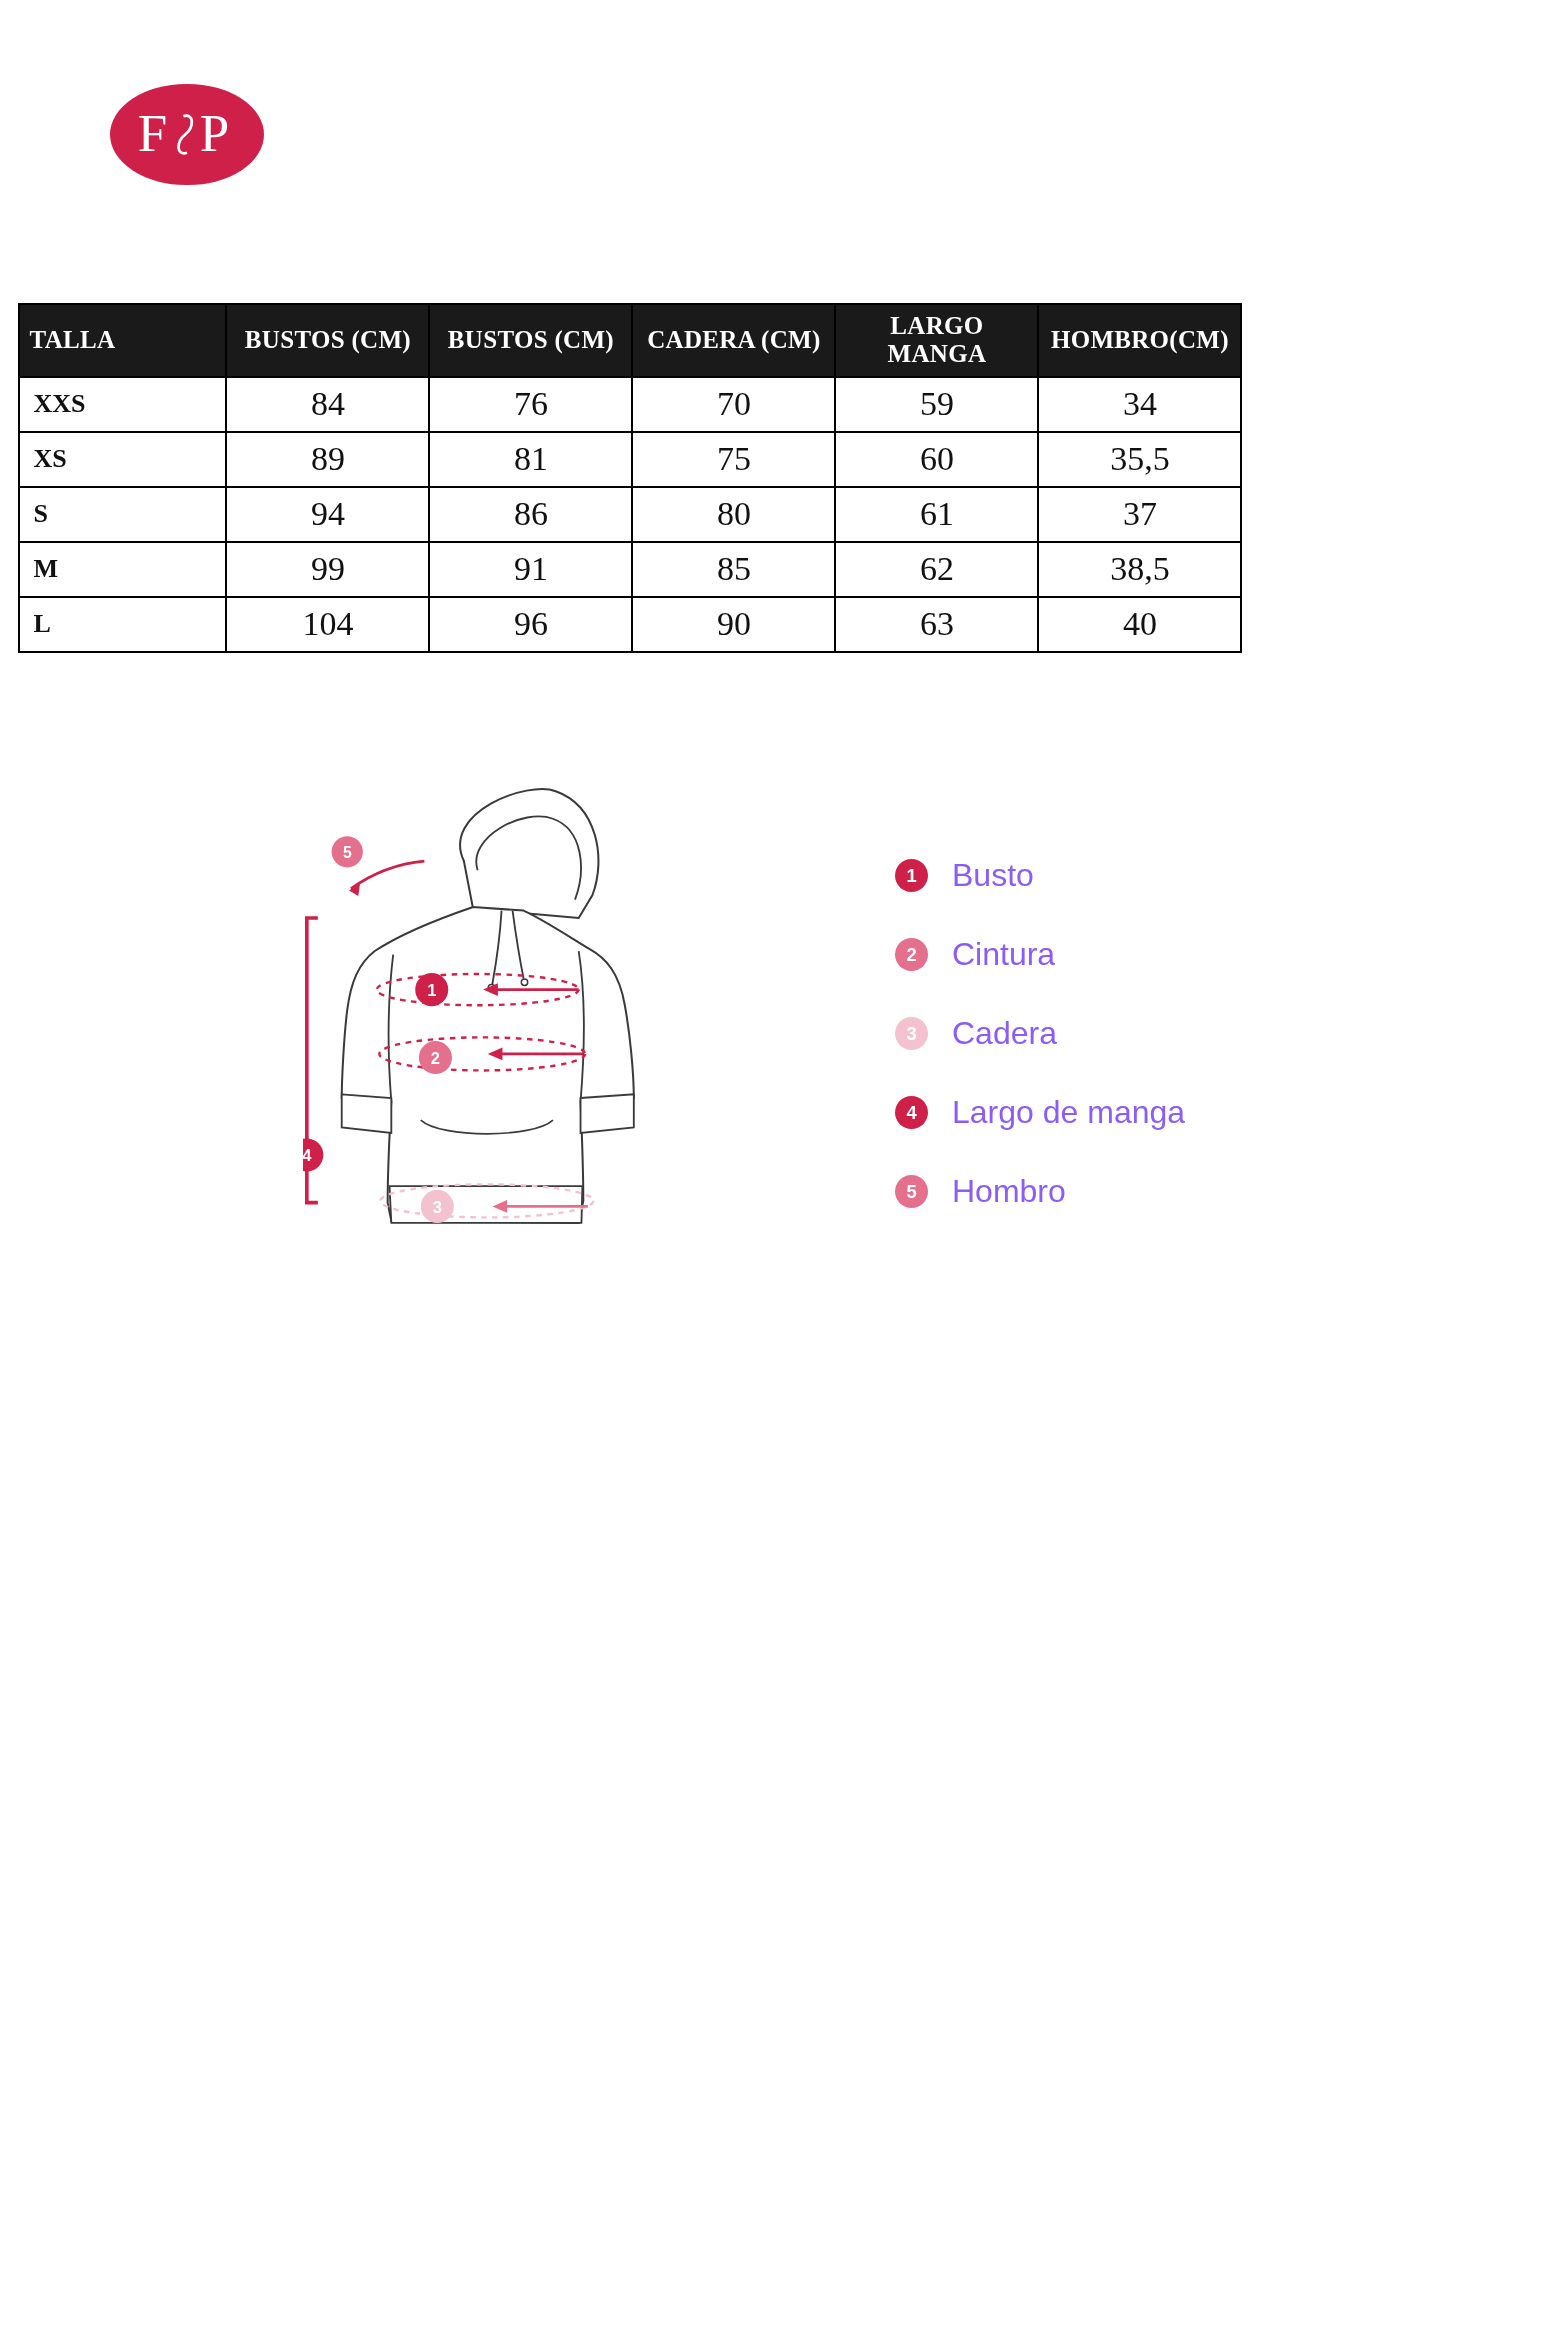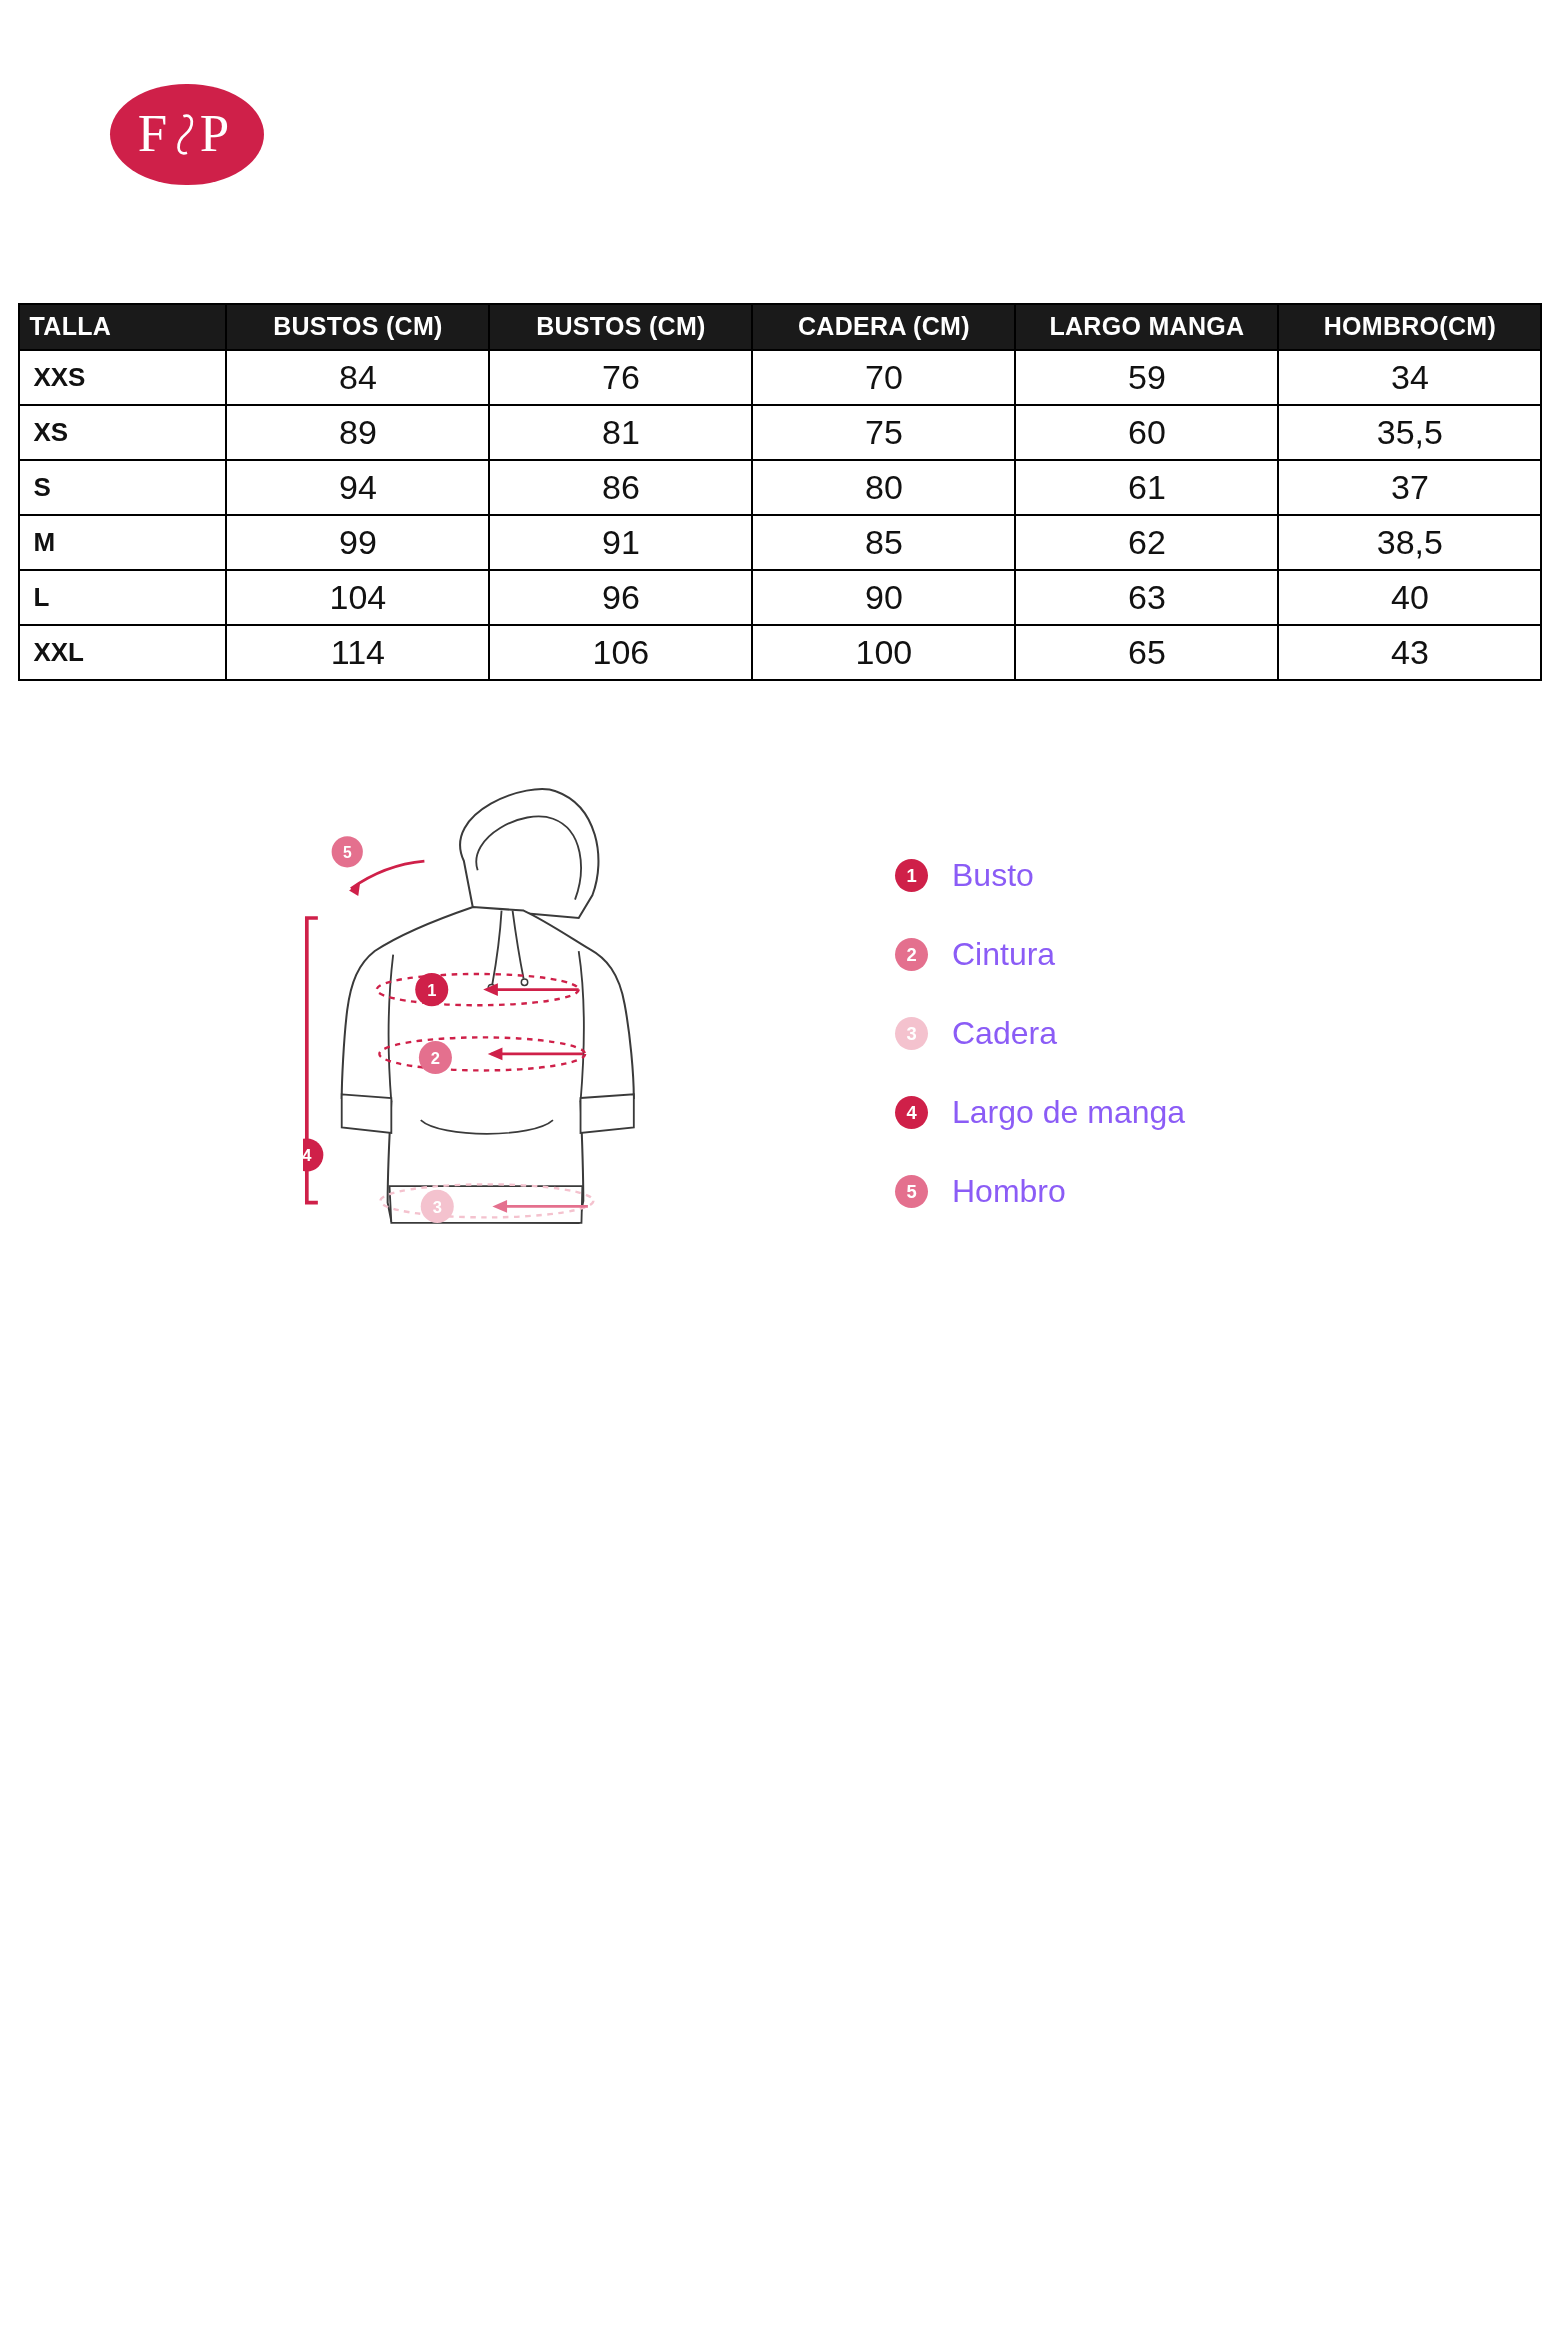--- a/index.html
+++ b/index.html
@@ -62,22 +62,23 @@
 
   
   .table-wrap {
     position: absolute;
     left: 18.4px;
     top: 303px;
     width: 1524px;
   }
   table.size-table {
     border-collapse: collapse;
-    width: 1524px;
+    width: 1224px;
     table-layout: fixed;
+    font-family: Liberation Serif, serif;
   }
   table.size-table th {
     background: #1a1a1a;
     color: #ffffff;
     font-size: 25px;
     font-weight: bold;
     padding: 7.3px 5.5px;
     text-align: center;
     letter-spacing: 0.3px;
     border: 2.8px solid #000000;
@@ -200,28 +201,20 @@
           <td>38,5</td>
         </tr>
         <tr>
           <td class="talla-cell">L</td>
           <td>104</td>
           <td>96</td>
           <td>90</td>
           <td>63</td>
           <td>40</td>
         </tr>
-        <tr>
-          <td class="talla-cell">XXL</td>
-          <td>114</td>
-          <td>106</td>
-          <td>100</td>
-          <td>65</td>
-          <td>43</td>
-        </tr>
       </tbody>
     </table>
   </div>
 
   <div class="illus">
     <svg width="432" height="496" viewBox="0 0 470 540">
 
       <path d="M175 98 C 150 45, 245 10, 275 22 C 320 38, 330 95, 315 135 L 300 160 L 185 150 Z" fill="#ffffff" stroke="#3a3a3a" stroke-width="2.2"></path>
       <path d="M190 108 C 178 72, 240 40, 272 52 C 305 64, 308 108, 296 140" fill="#ffffff" stroke="#3a3a3a" stroke-width="2"></path>
 

